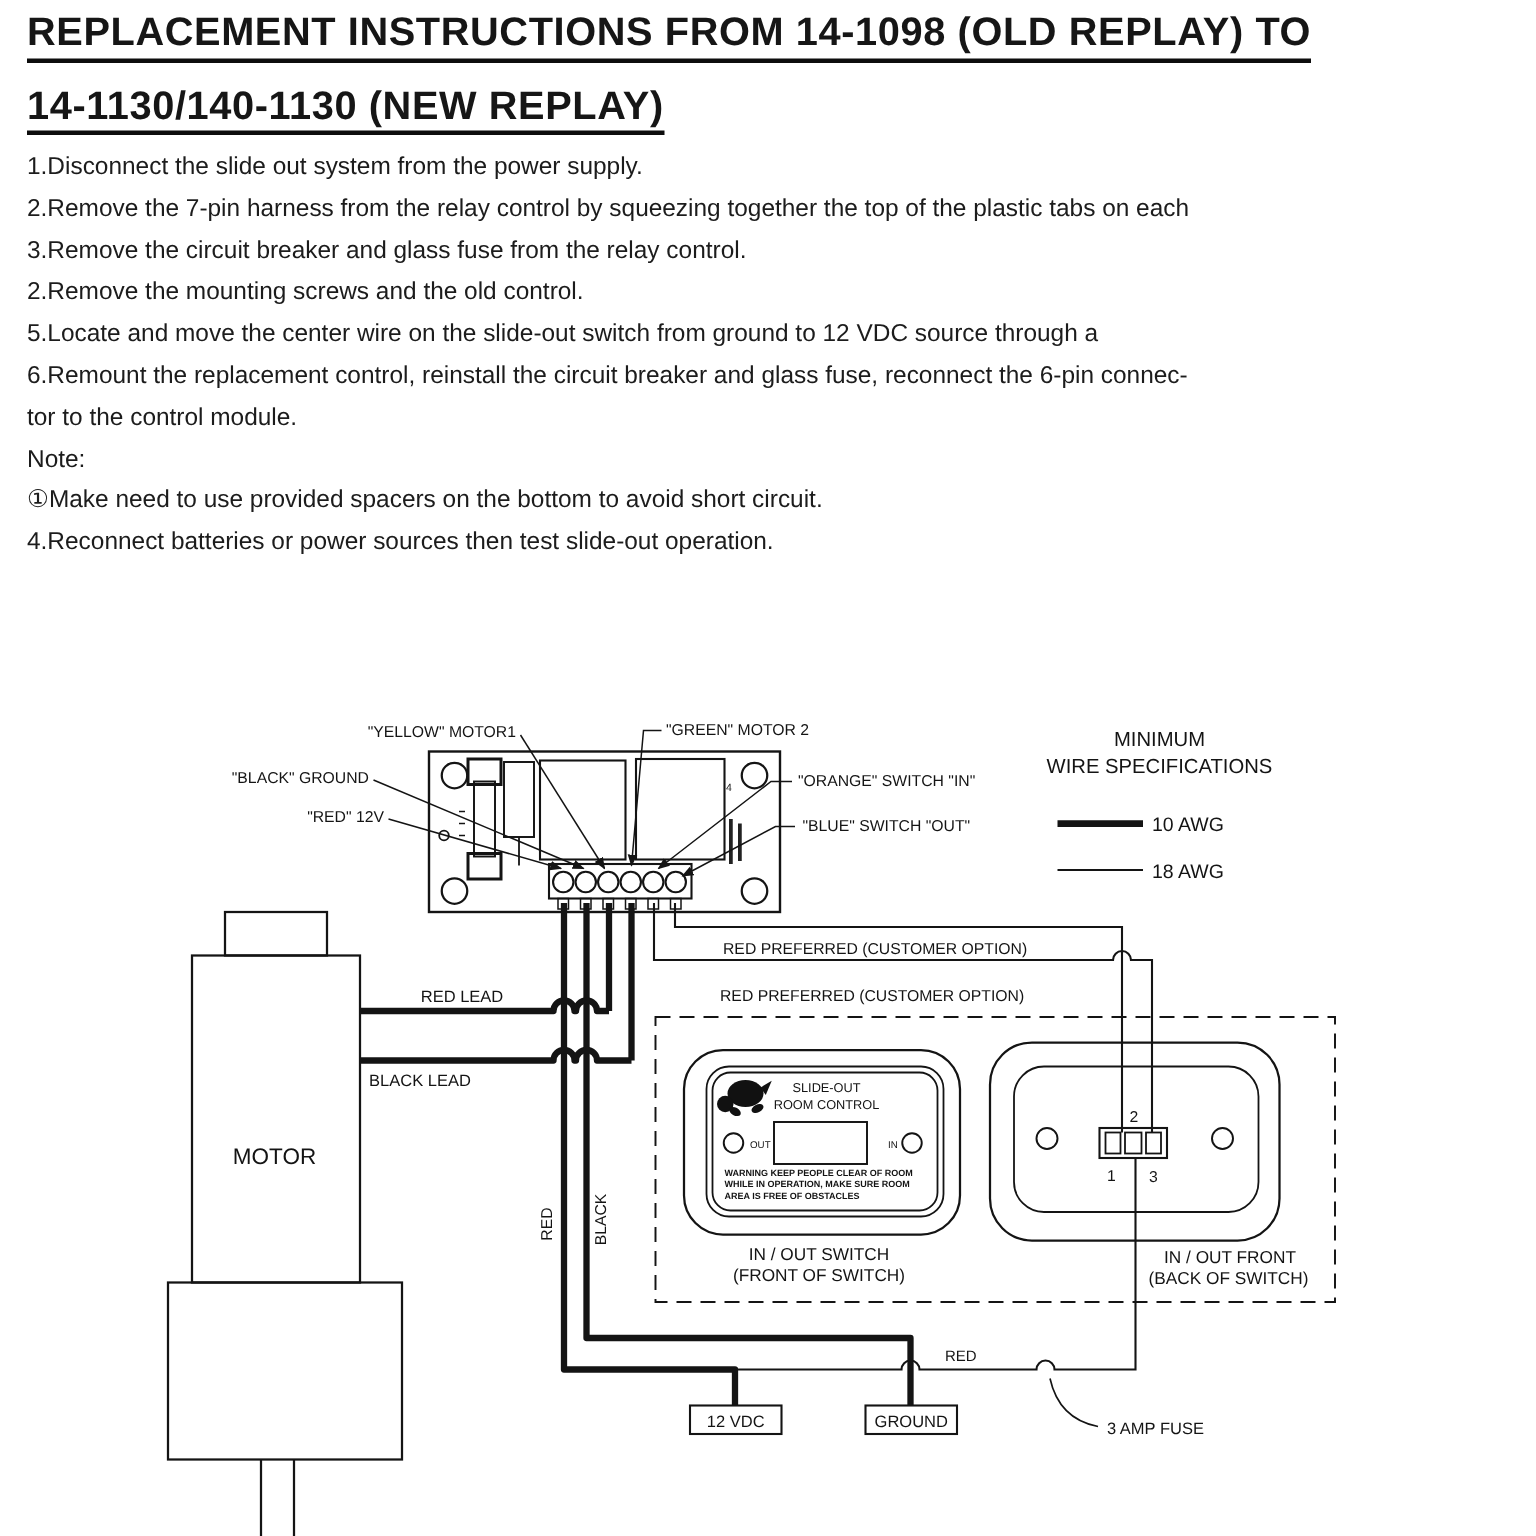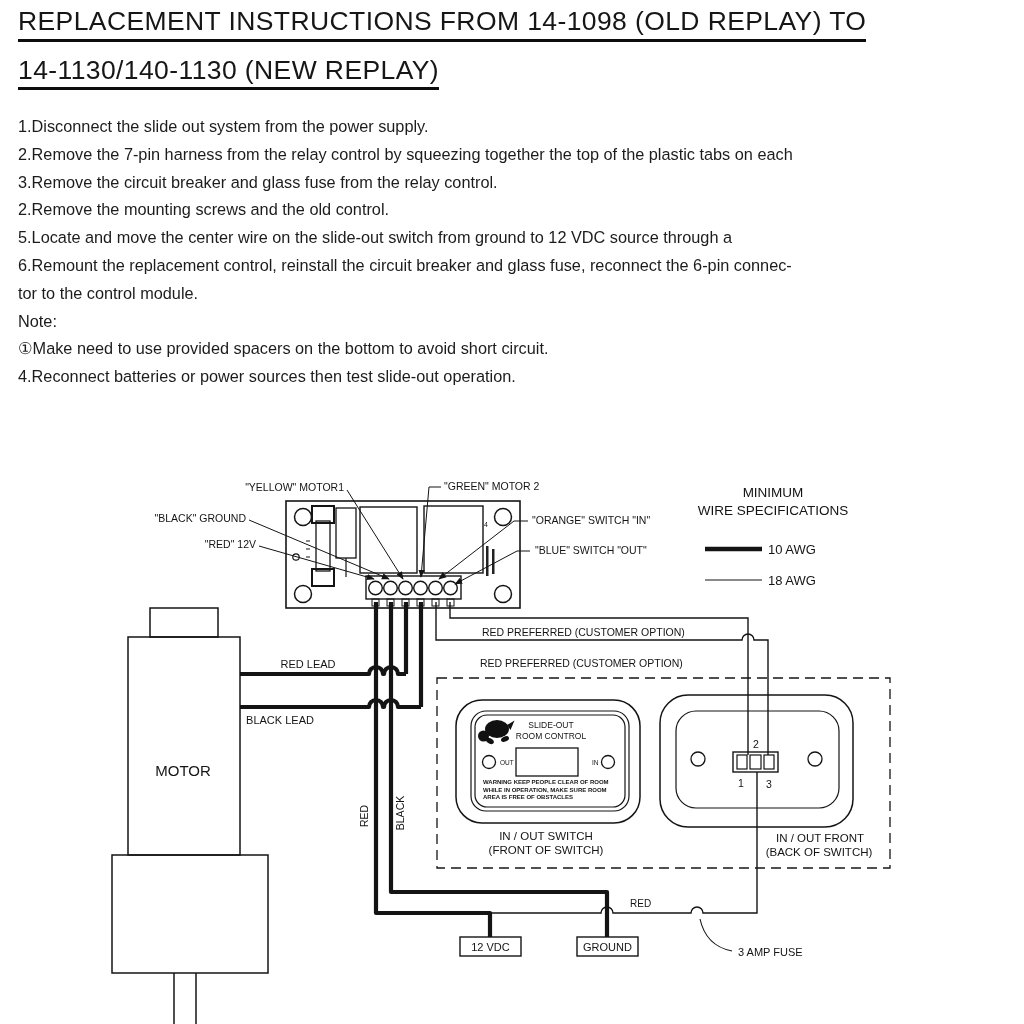--- a/index.html
+++ b/index.html
@@ -1,22 +1,22 @@
 <!DOCTYPE html>
 <html><head>
 <meta charset="utf-8">
 <style>
   html,body{margin:0;padding:0;background:#fff;}
   #page{position:relative;width:1024px;height:1024px;background:#fff;overflow:hidden;
         font-family:"Liberation Sans",sans-serif;color:#161616;}
   #titleblock{position:absolute;left:18px;top:8px;width:990px;}
-  .title-line{font-size:26.5px;font-weight:400;letter-spacing:.4px;line-height:1.0;
+  .title-line{font-size:26.5px;font-weight:700;letter-spacing:.4px;line-height:1.0;
               display:inline-block;border-bottom:3.5px solid #0d0d0d;padding-bottom:4px;}
   #title2{margin-top:15px;}
-  #instructions{position:absolute;left:18px;top:98px;width:990px;margin-top:15px;}
+  #instructions{position:absolute;left:18px;top:98px;width:990px;}
   .instr-line{font-size:16.3px;line-height:27.8px;height:27.8px;white-space:pre;color:#1c1c1c;}
   svg text{fill:#141414;font-family:"Liberation Sans",sans-serif;}
   svg .ln{stroke:#141414;fill:none;}
 </style>
 </head>
 <body>
 
 <div id="page">
 
   <div id="titleblock">

